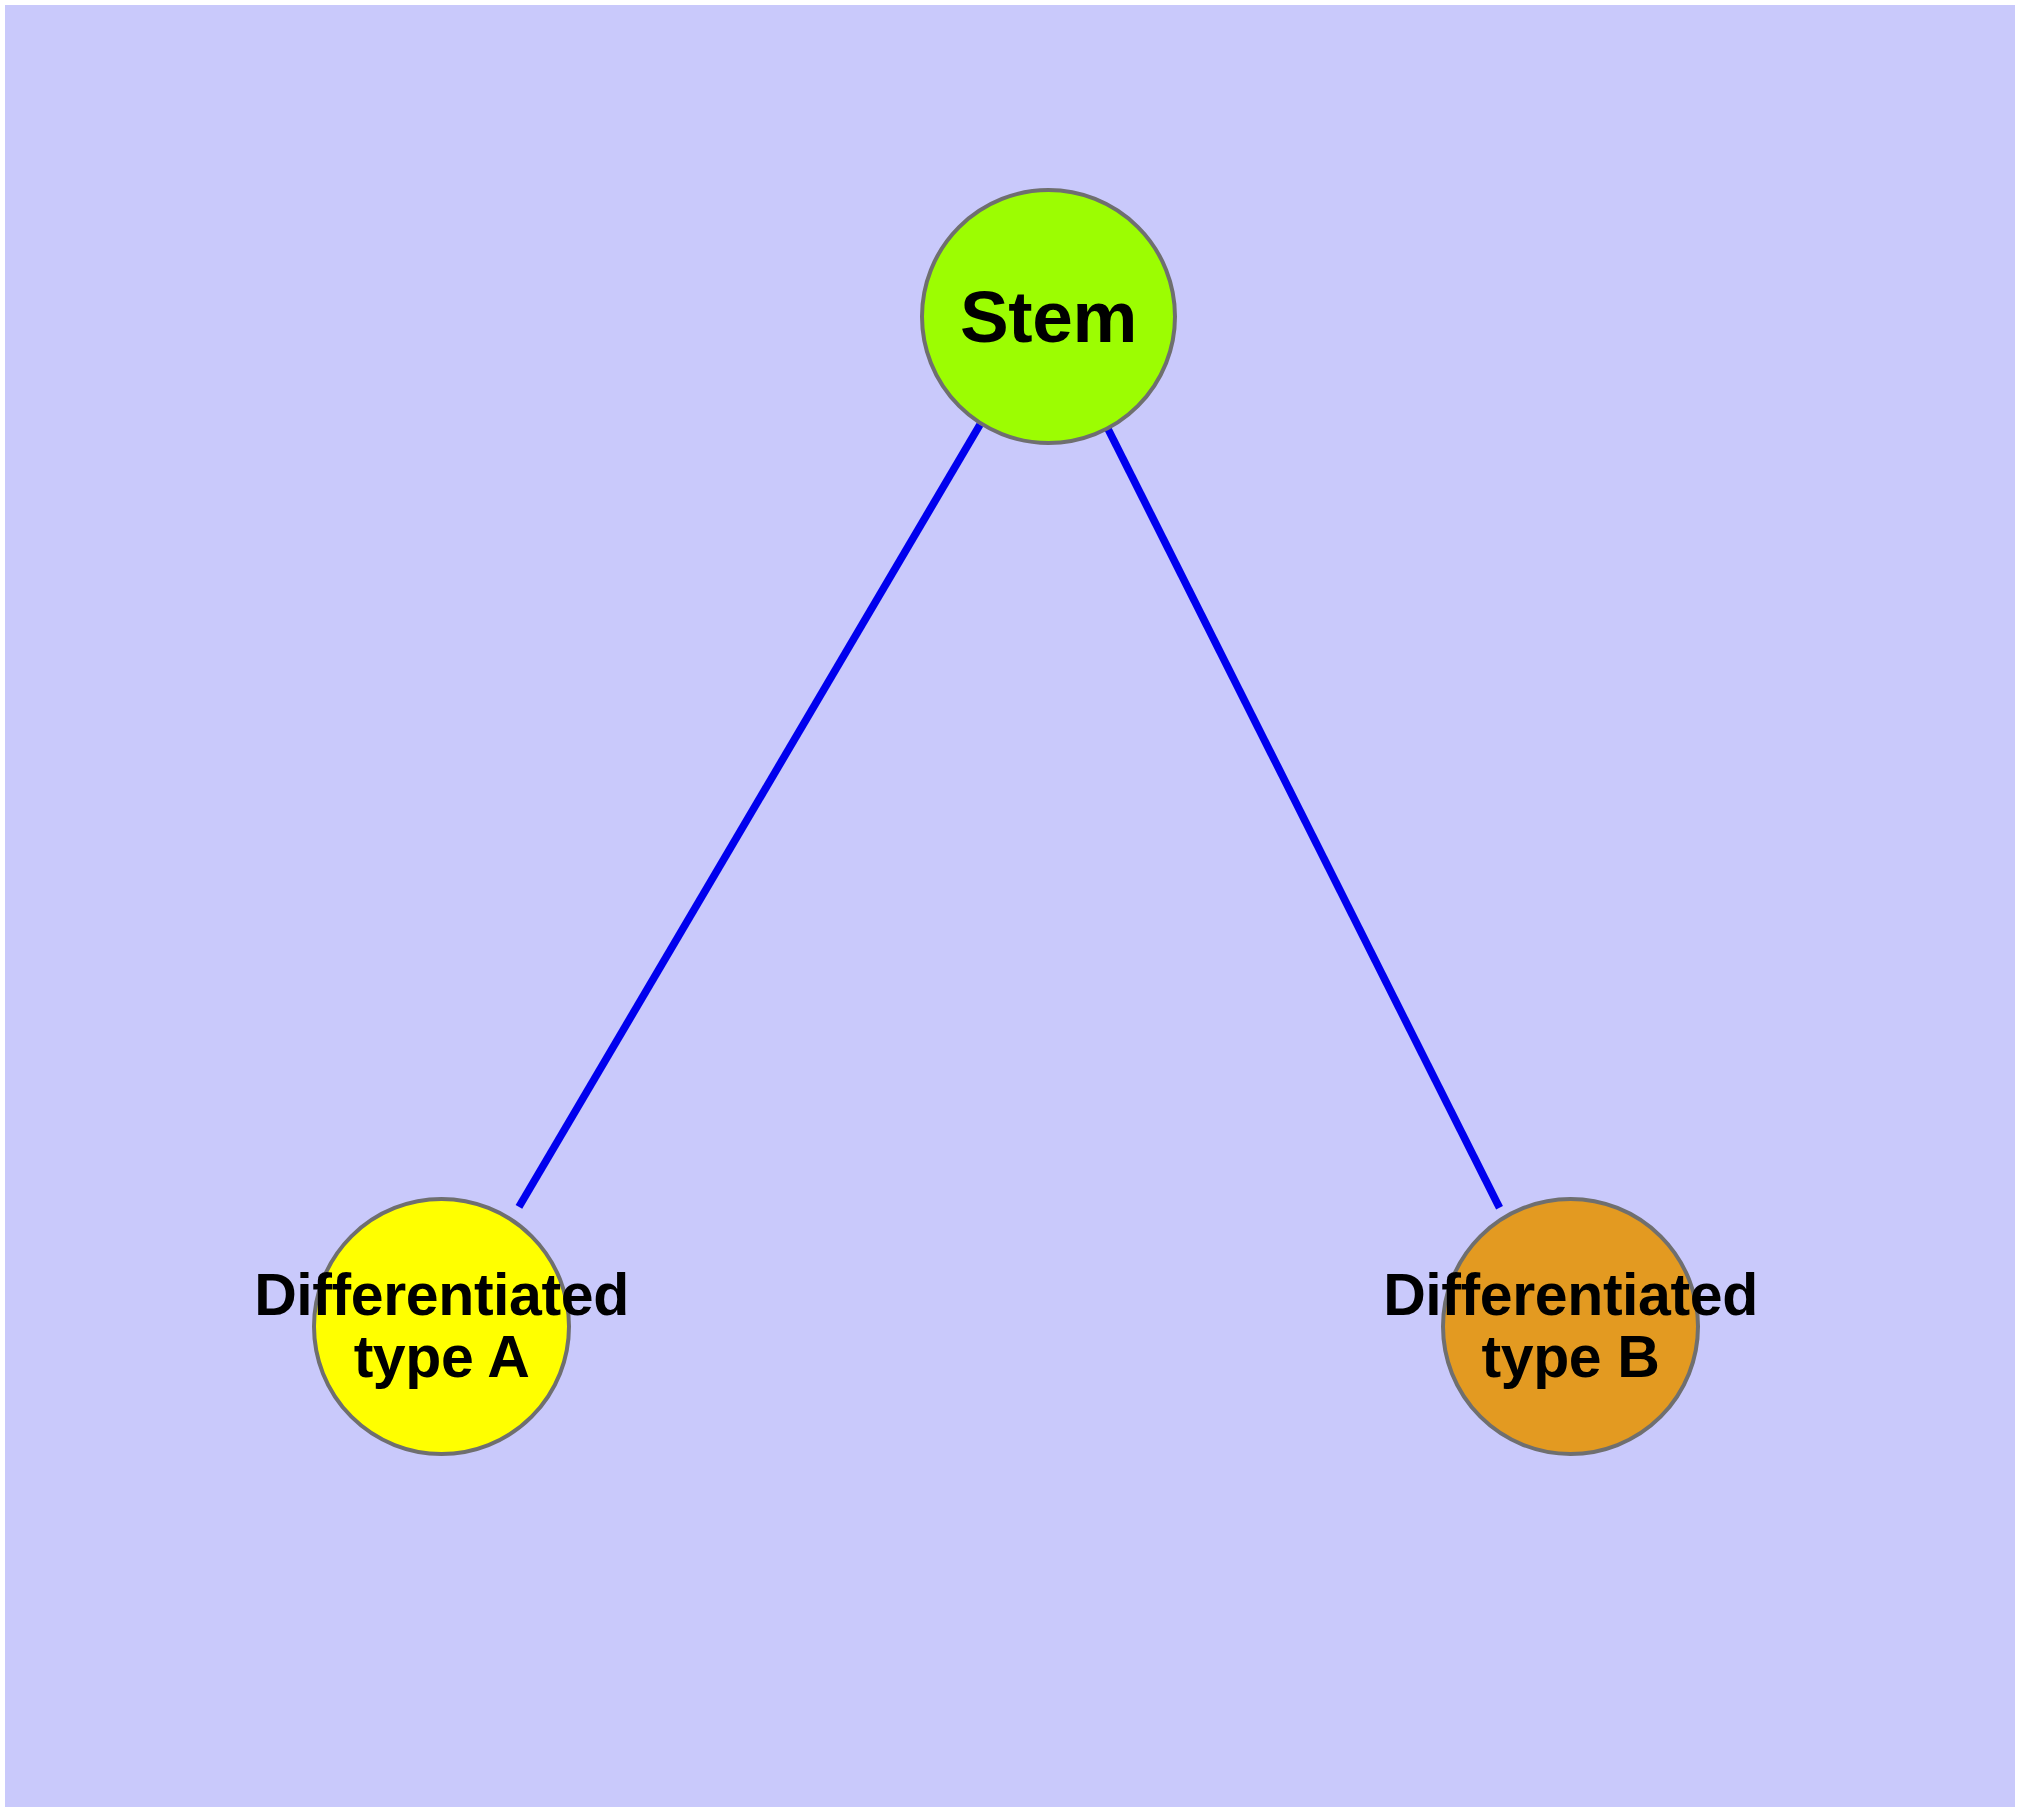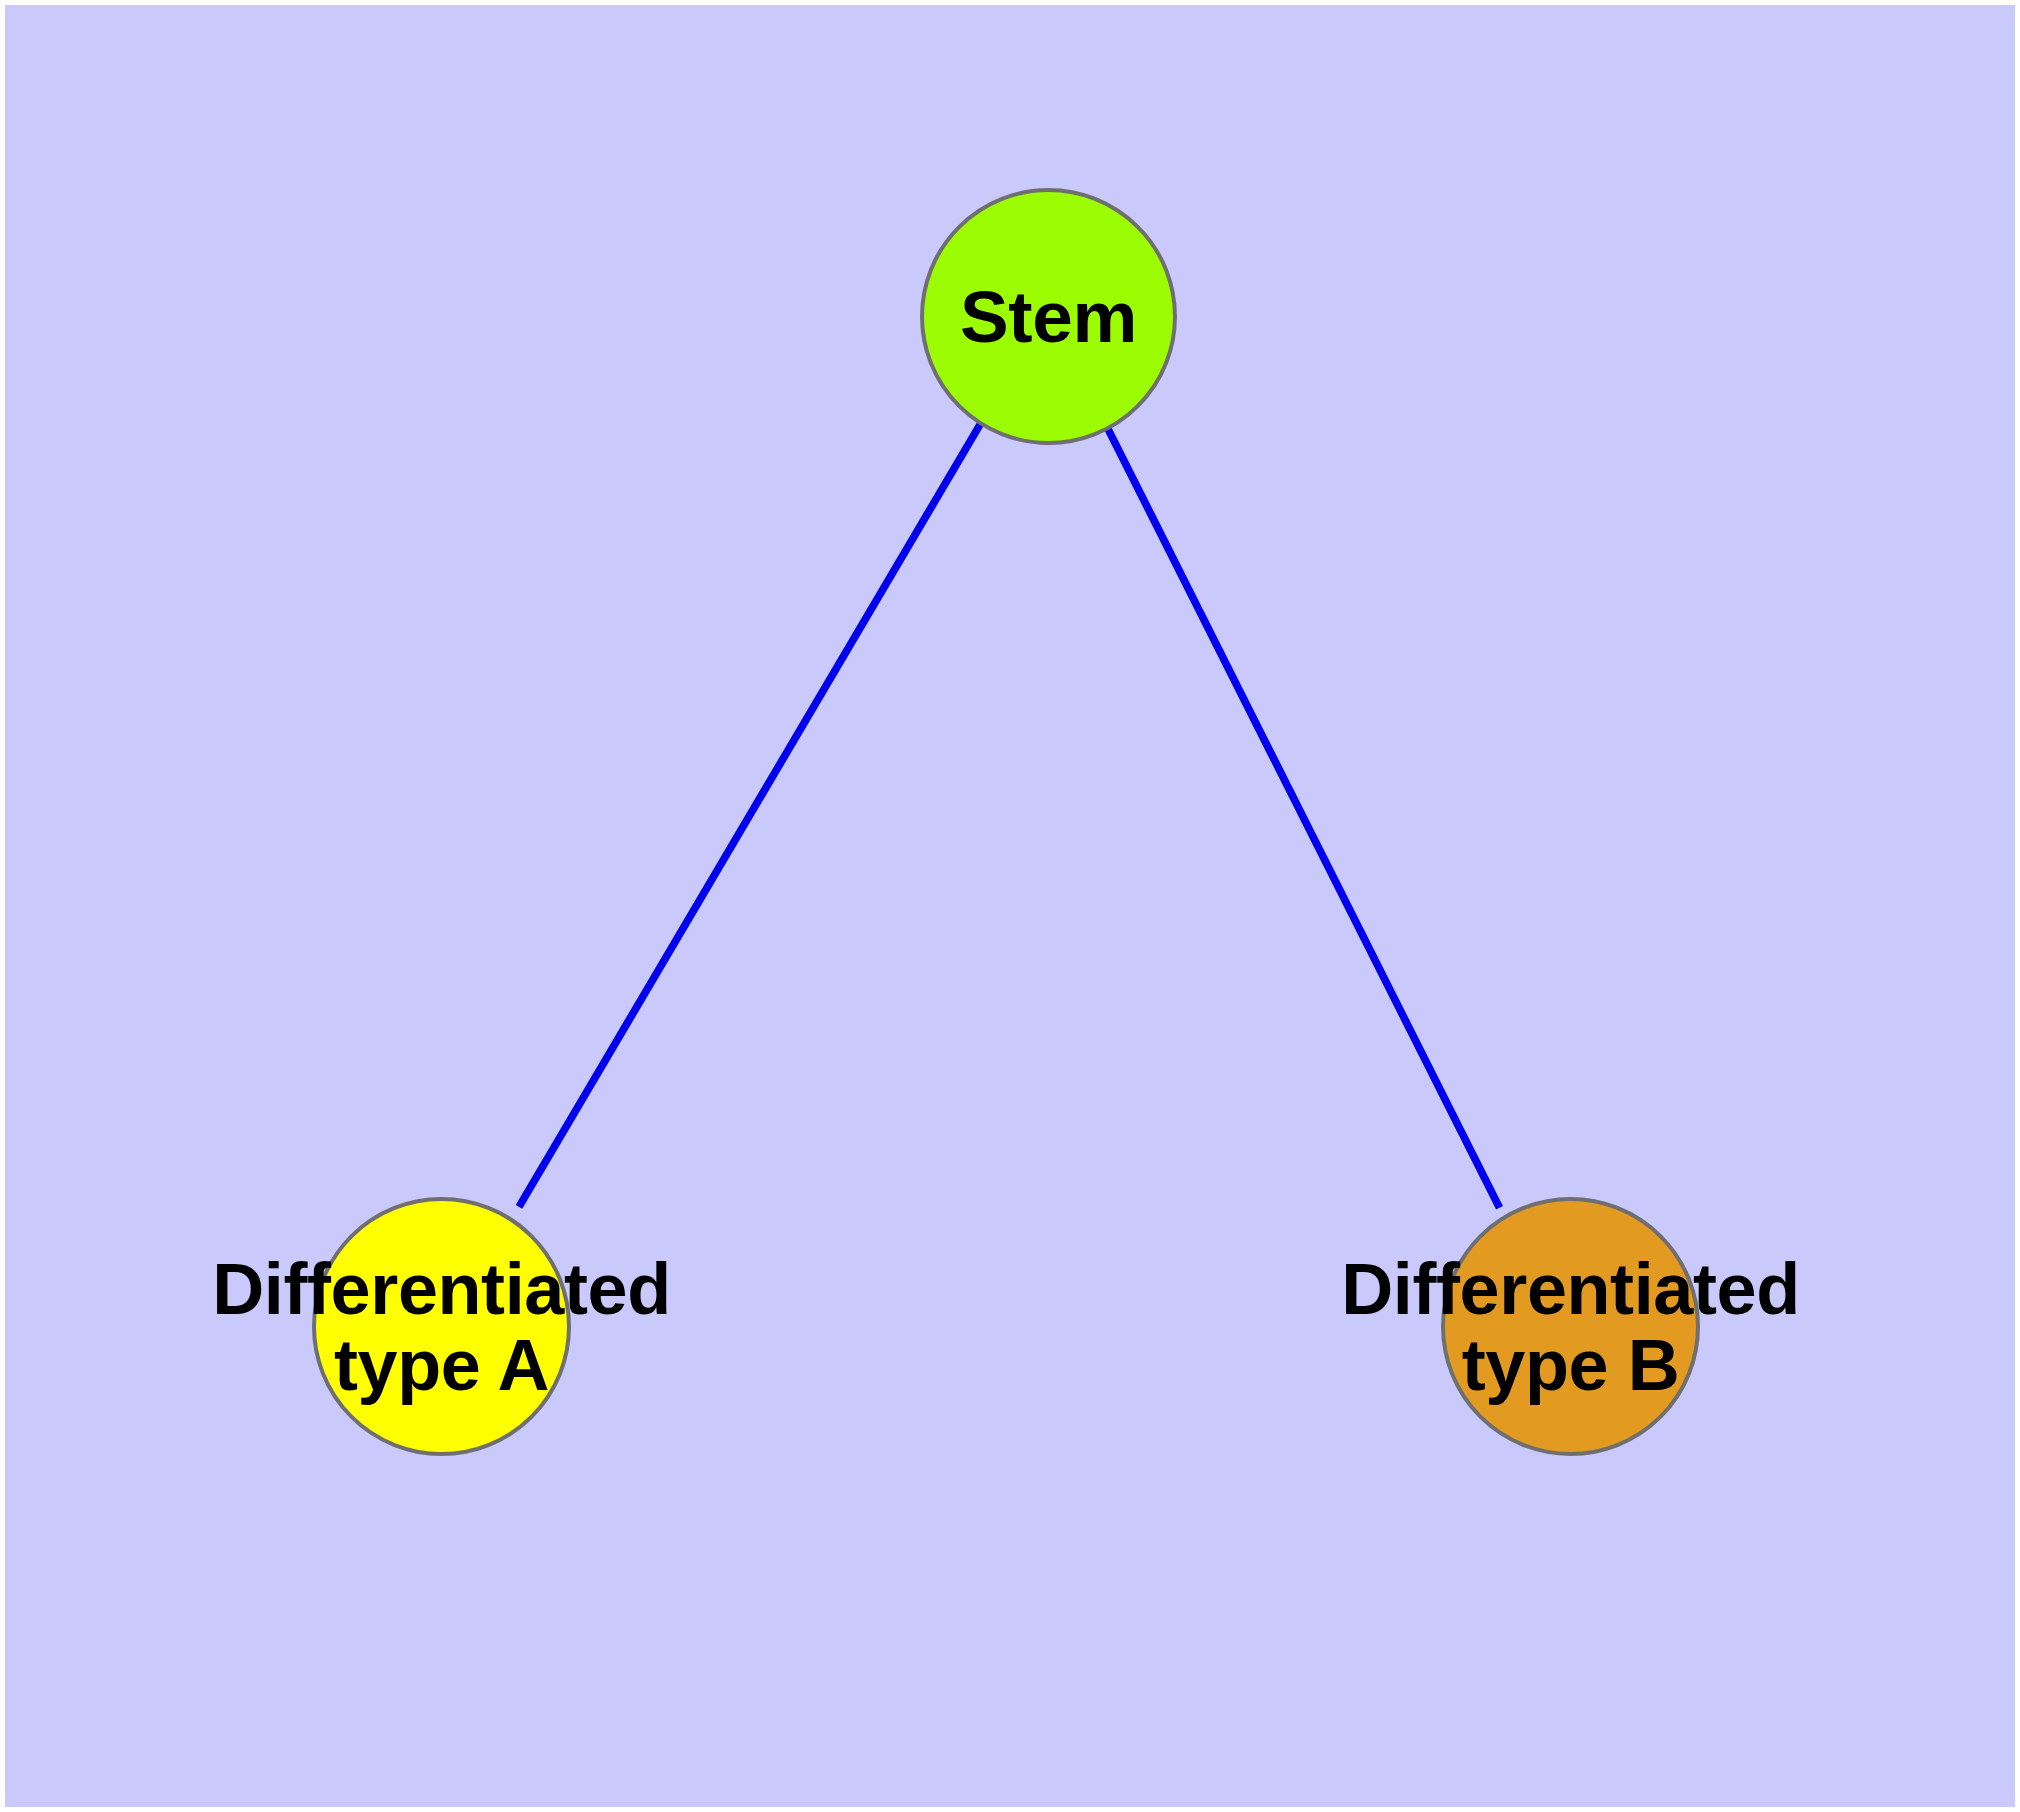--- a/index.html
+++ b/index.html
@@ -50,21 +50,21 @@
   .node-label {
     position: absolute;
     left: 50%;
     top: 50%;
     transform: translate(-50%, -50%);
     white-space: pre;
     text-align: center;
     color: #000000;
     font-family: "Liberation Sans", sans-serif;
     font-weight: bold;
-    font-size: 72px;
+    font-size: 59px;
     line-height: 1.06;
     letter-spacing: -0.4px;
   }
   #node-stem {
     left: 920px;
     top: 188px;
     width: 257px;
     height: 257px;
     background: #9cfd02;
   }

